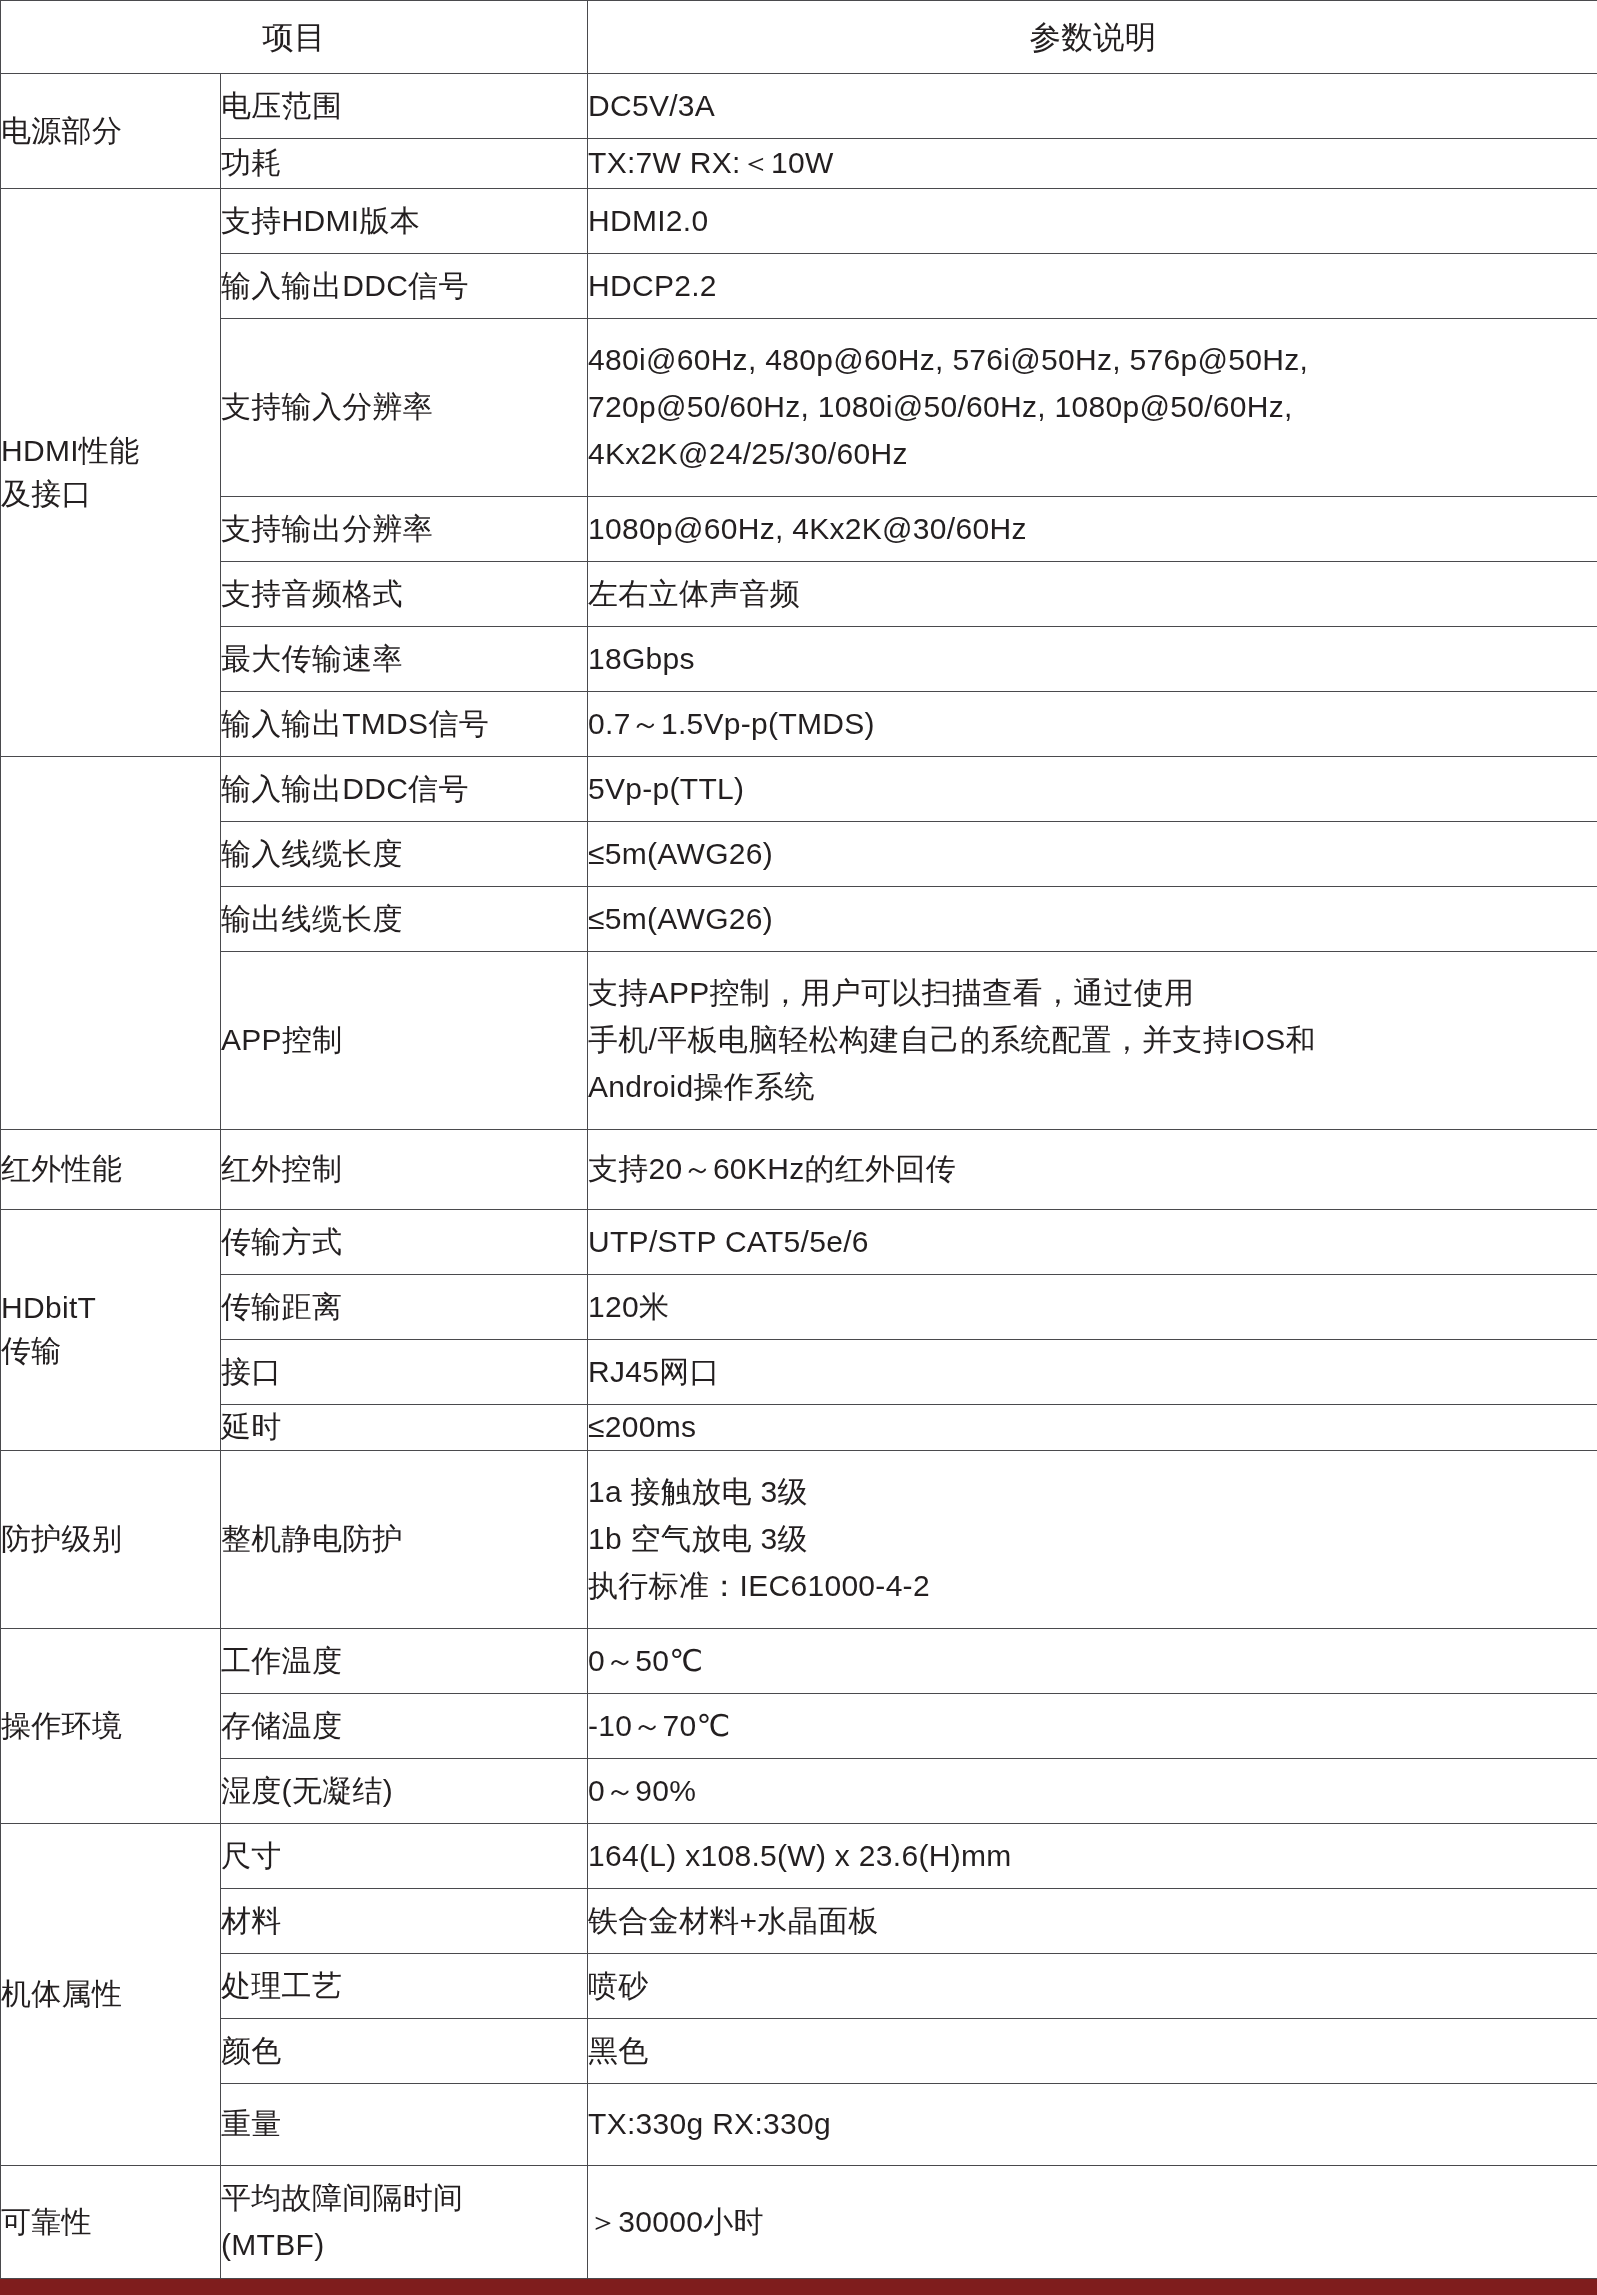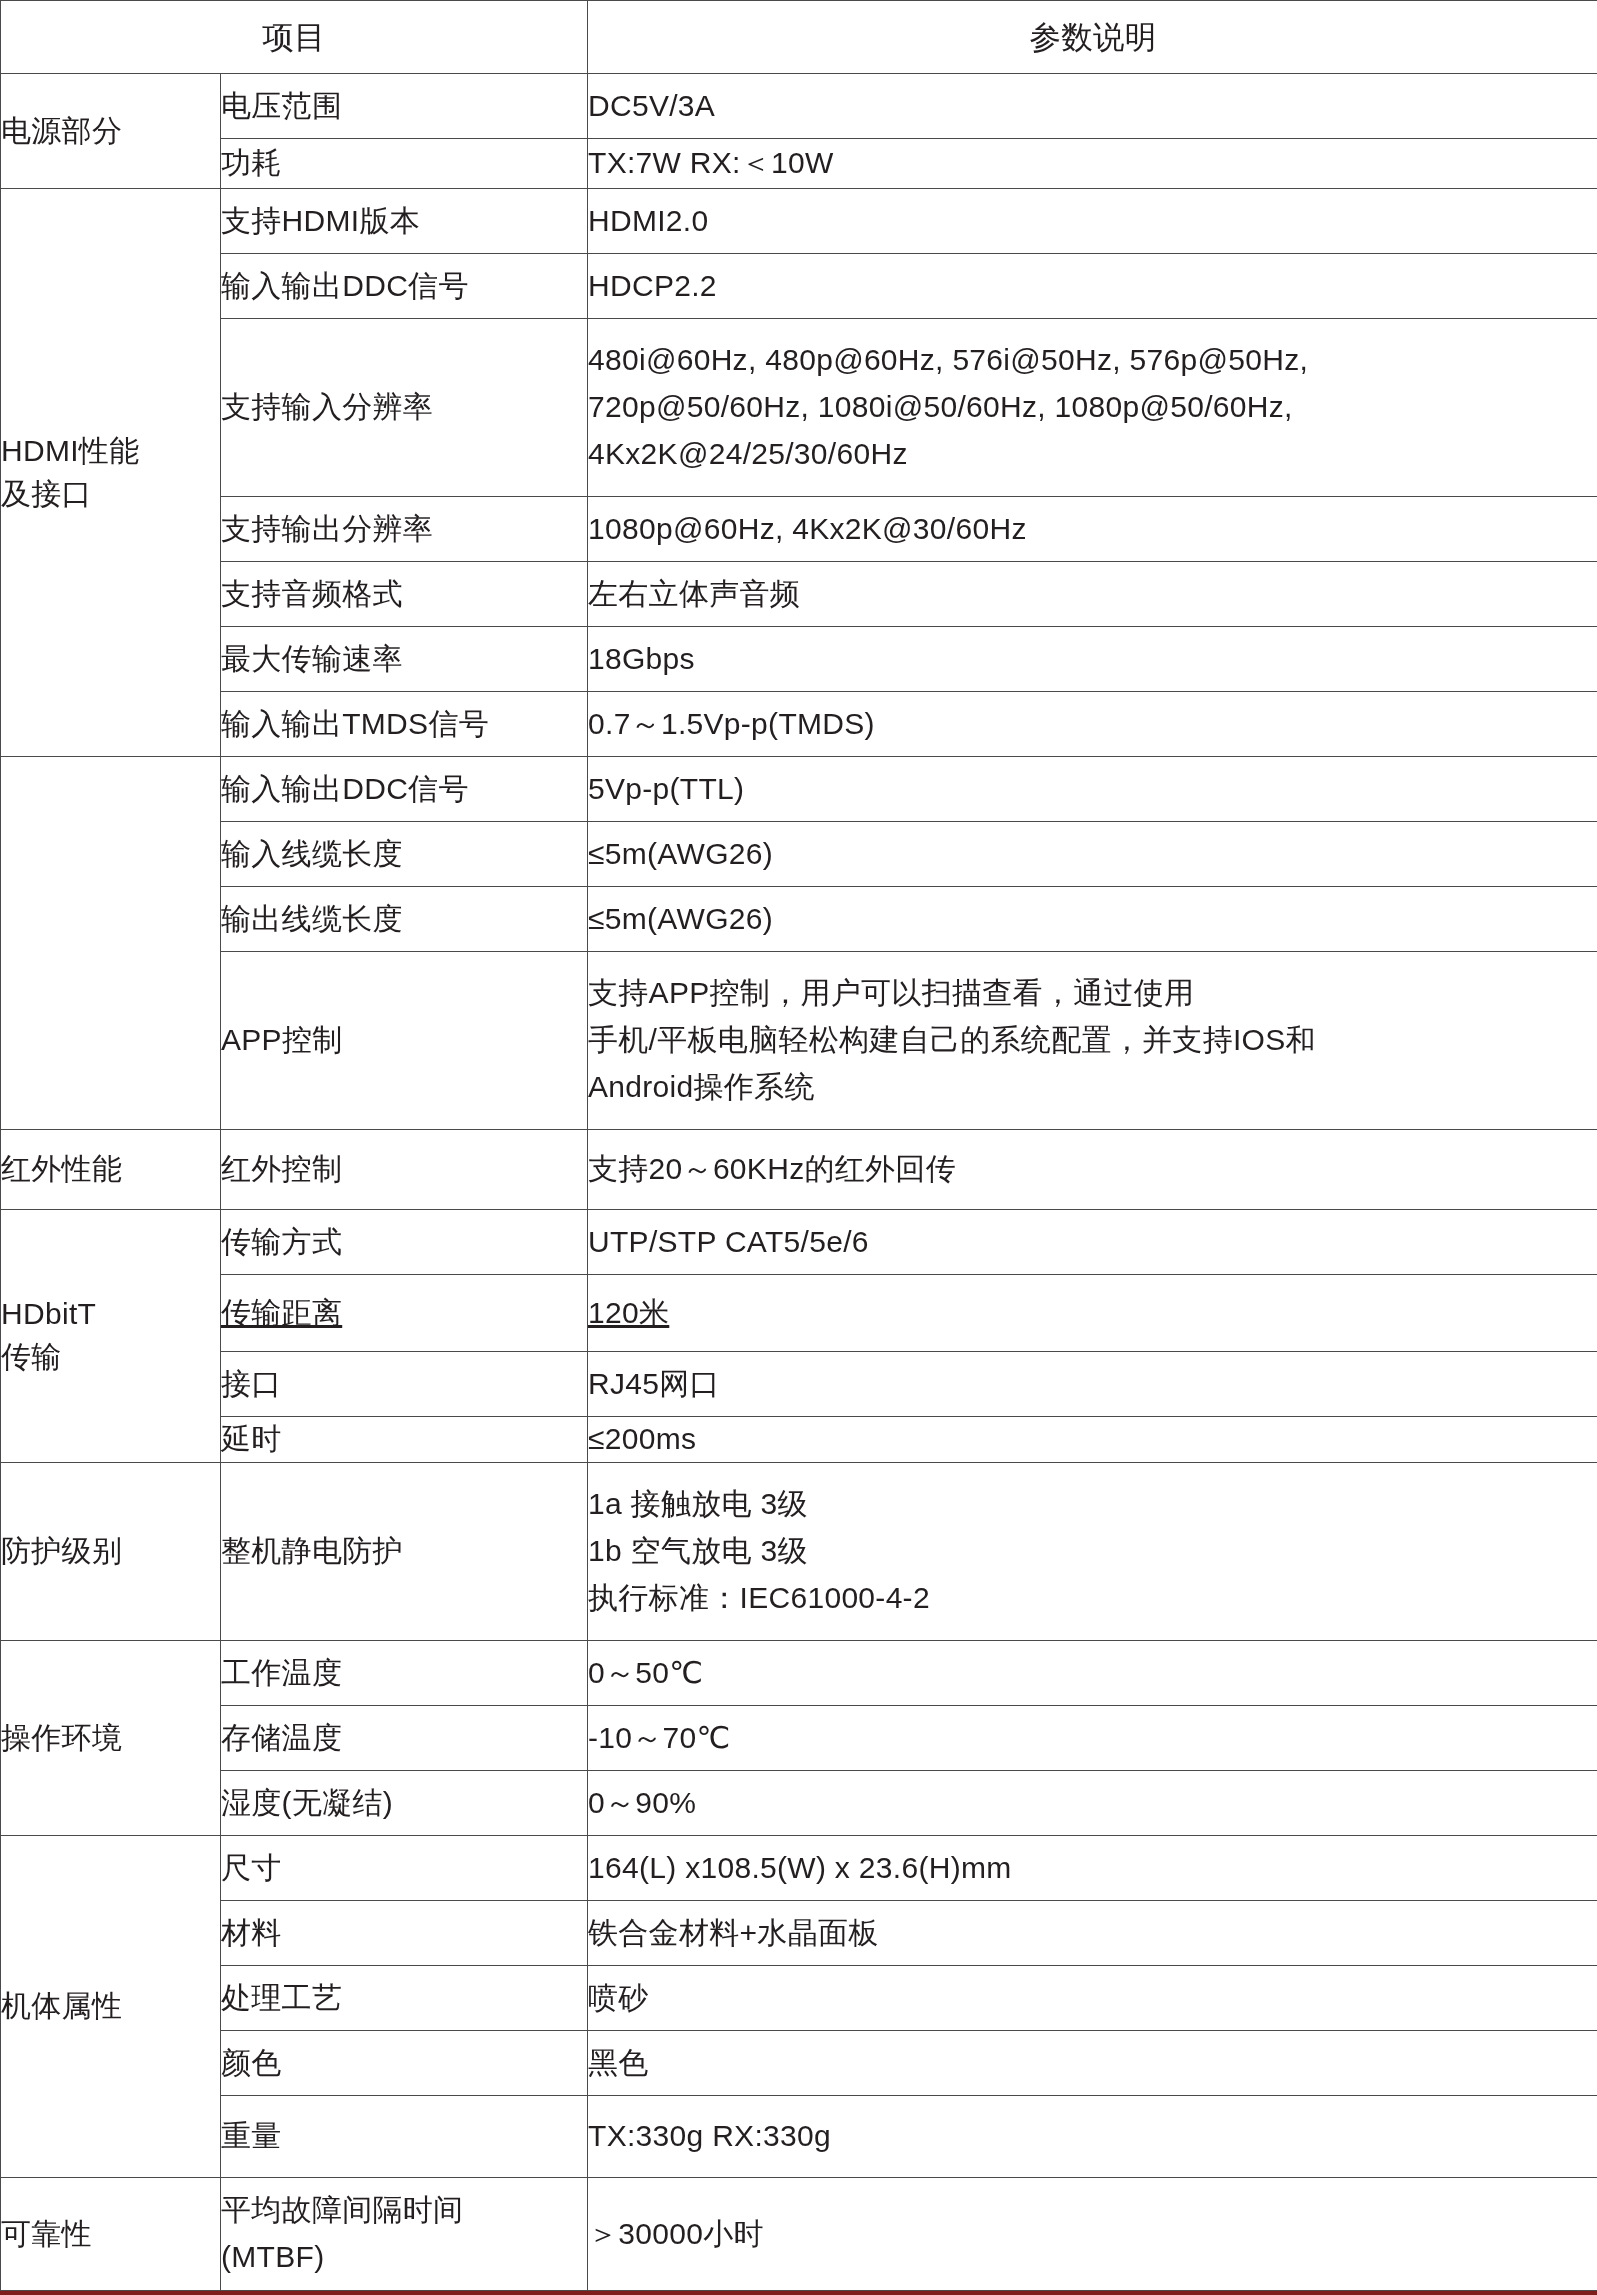--- a/index.html
+++ b/index.html
@@ -235,21 +235,21 @@
             <span class="cell-txt">HDbitT
 传输</span>
           </td>
           <td class="item-cell">
             <span class="cell-txt">传输方式</span>
           </td>
           <td class="value-cell">
             <span class="cell-txt">UTP/STP CAT5/5e/6</span>
           </td>
         </tr>
-        <tr style="height: 77px; text-decoration: underline;">
+        <tr style="height: 65px;">
           <td class="item-cell">
             <span class="cell-txt">传输距离</span>
           </td>
           <td class="value-cell">
             <span class="cell-txt">120米</span>
           </td>
         </tr>
         <tr style="height: 65px;">
           <td class="item-cell">
             <span class="cell-txt">接口</span>

